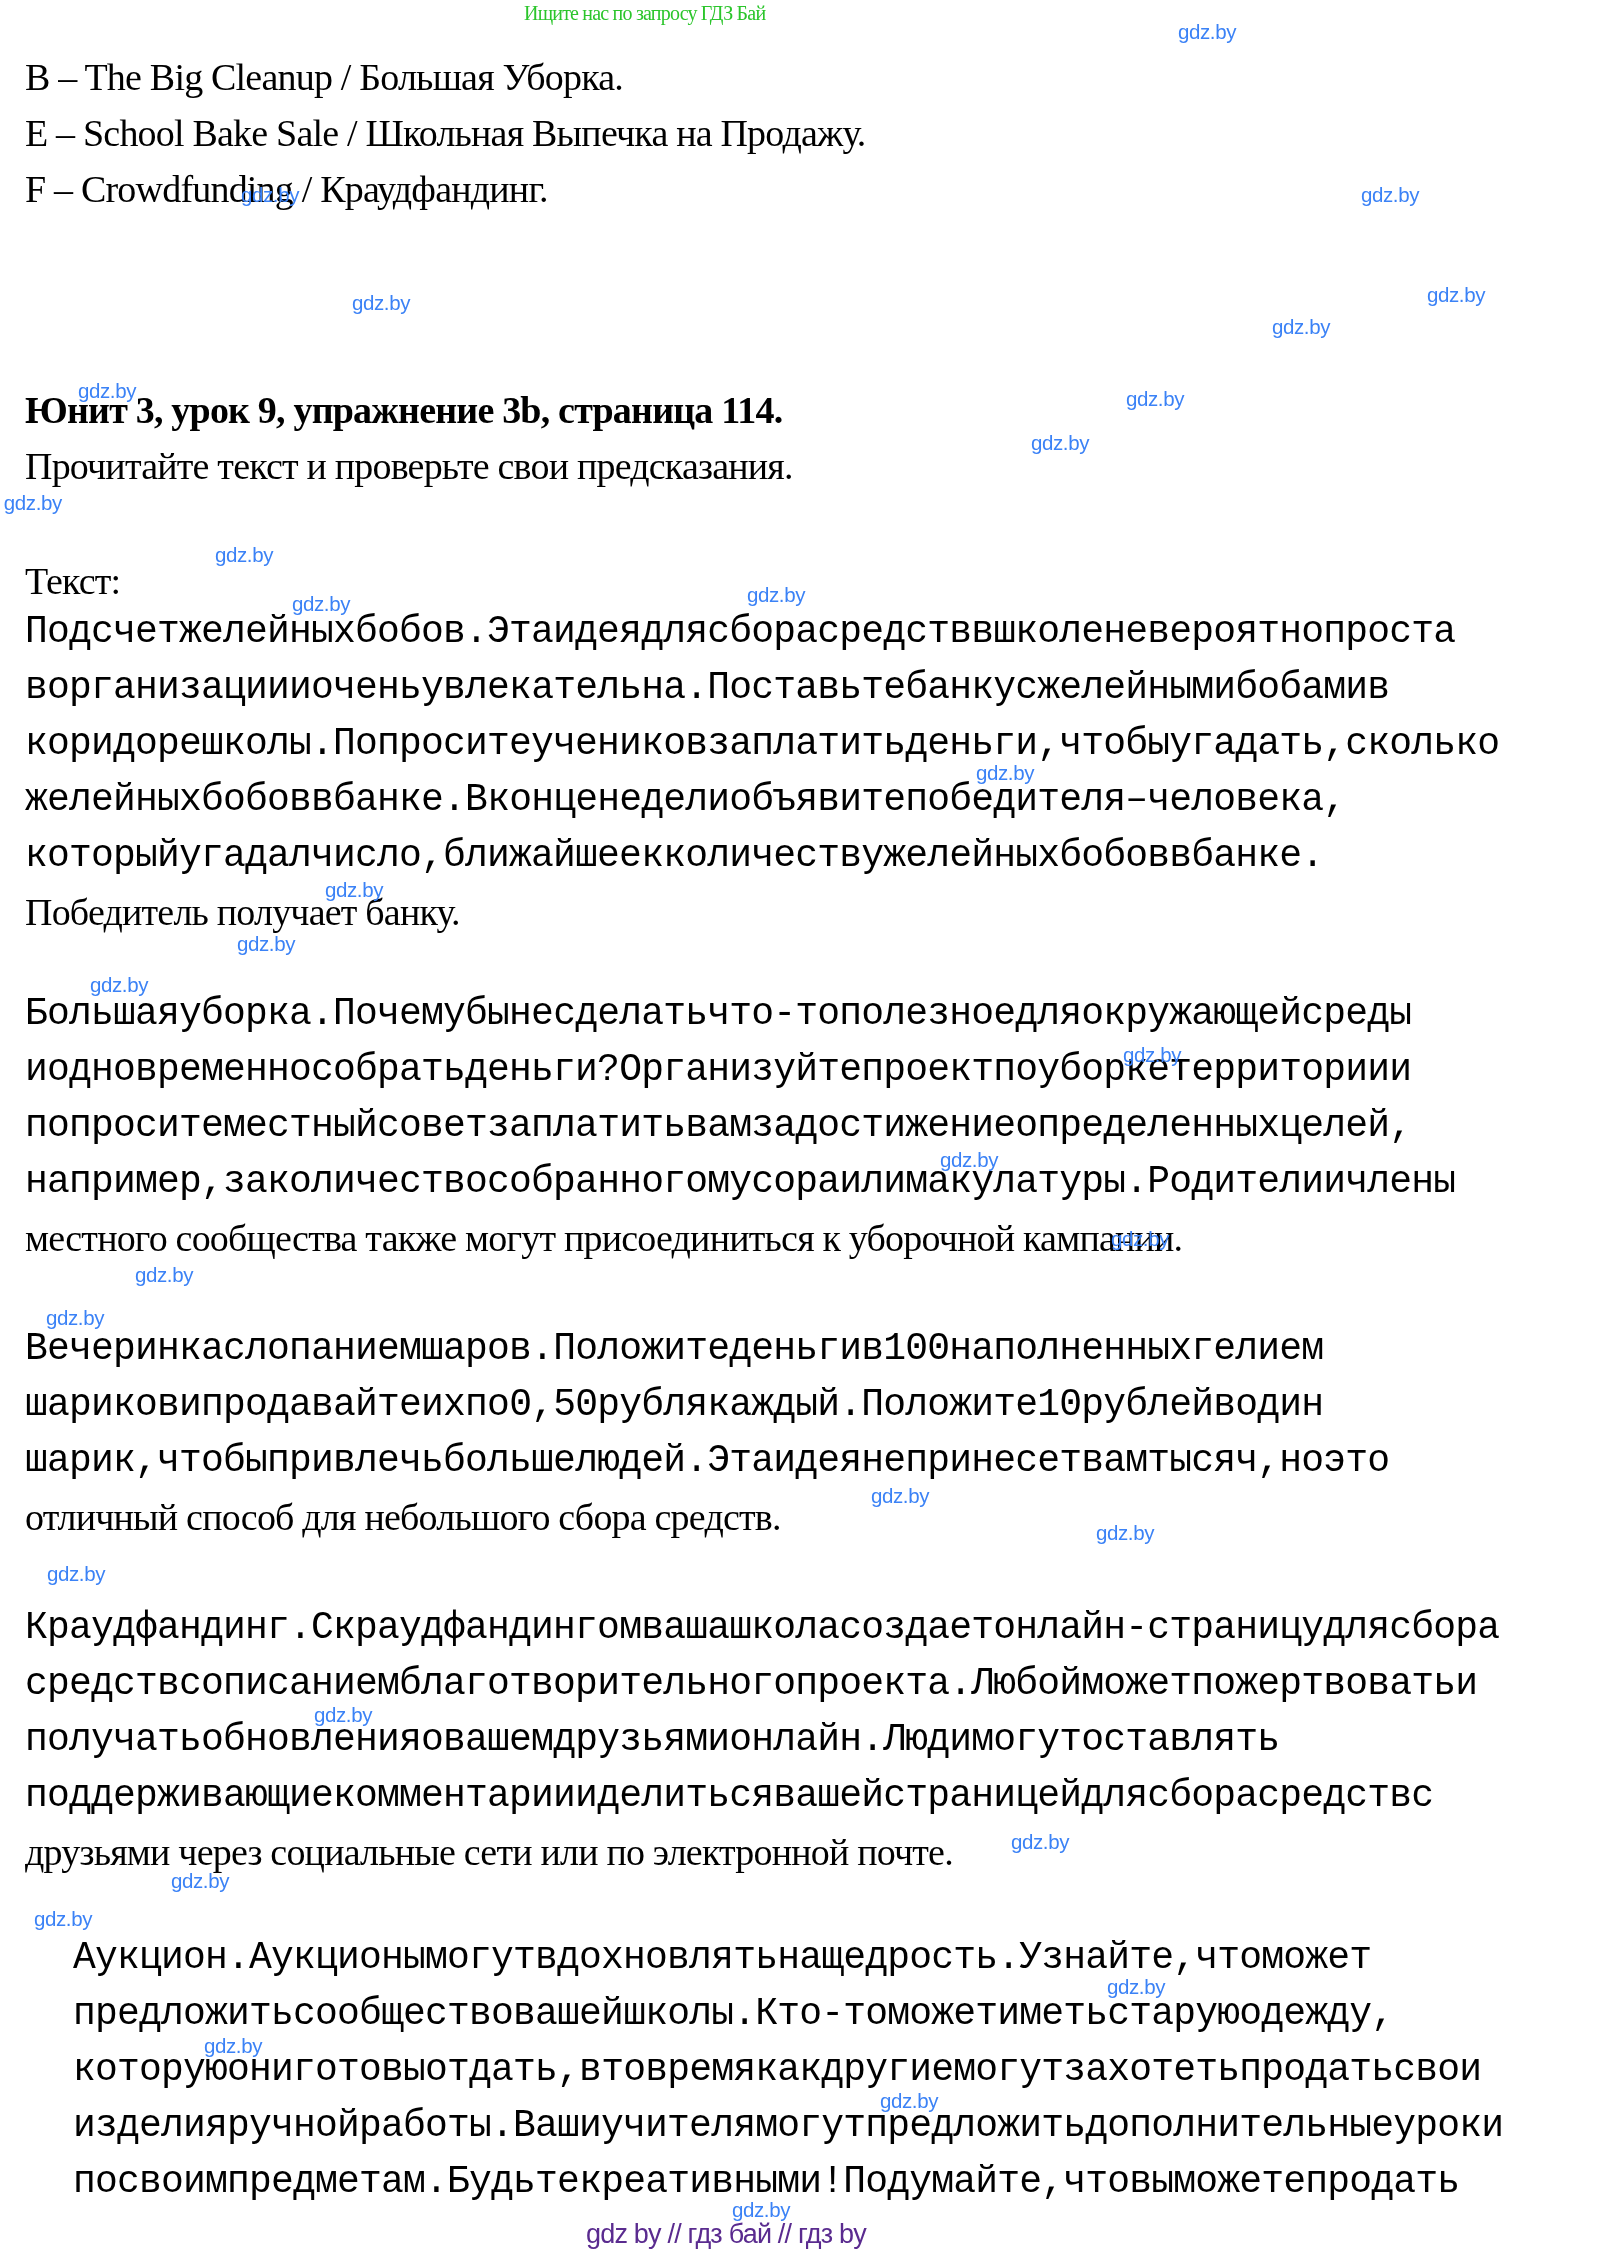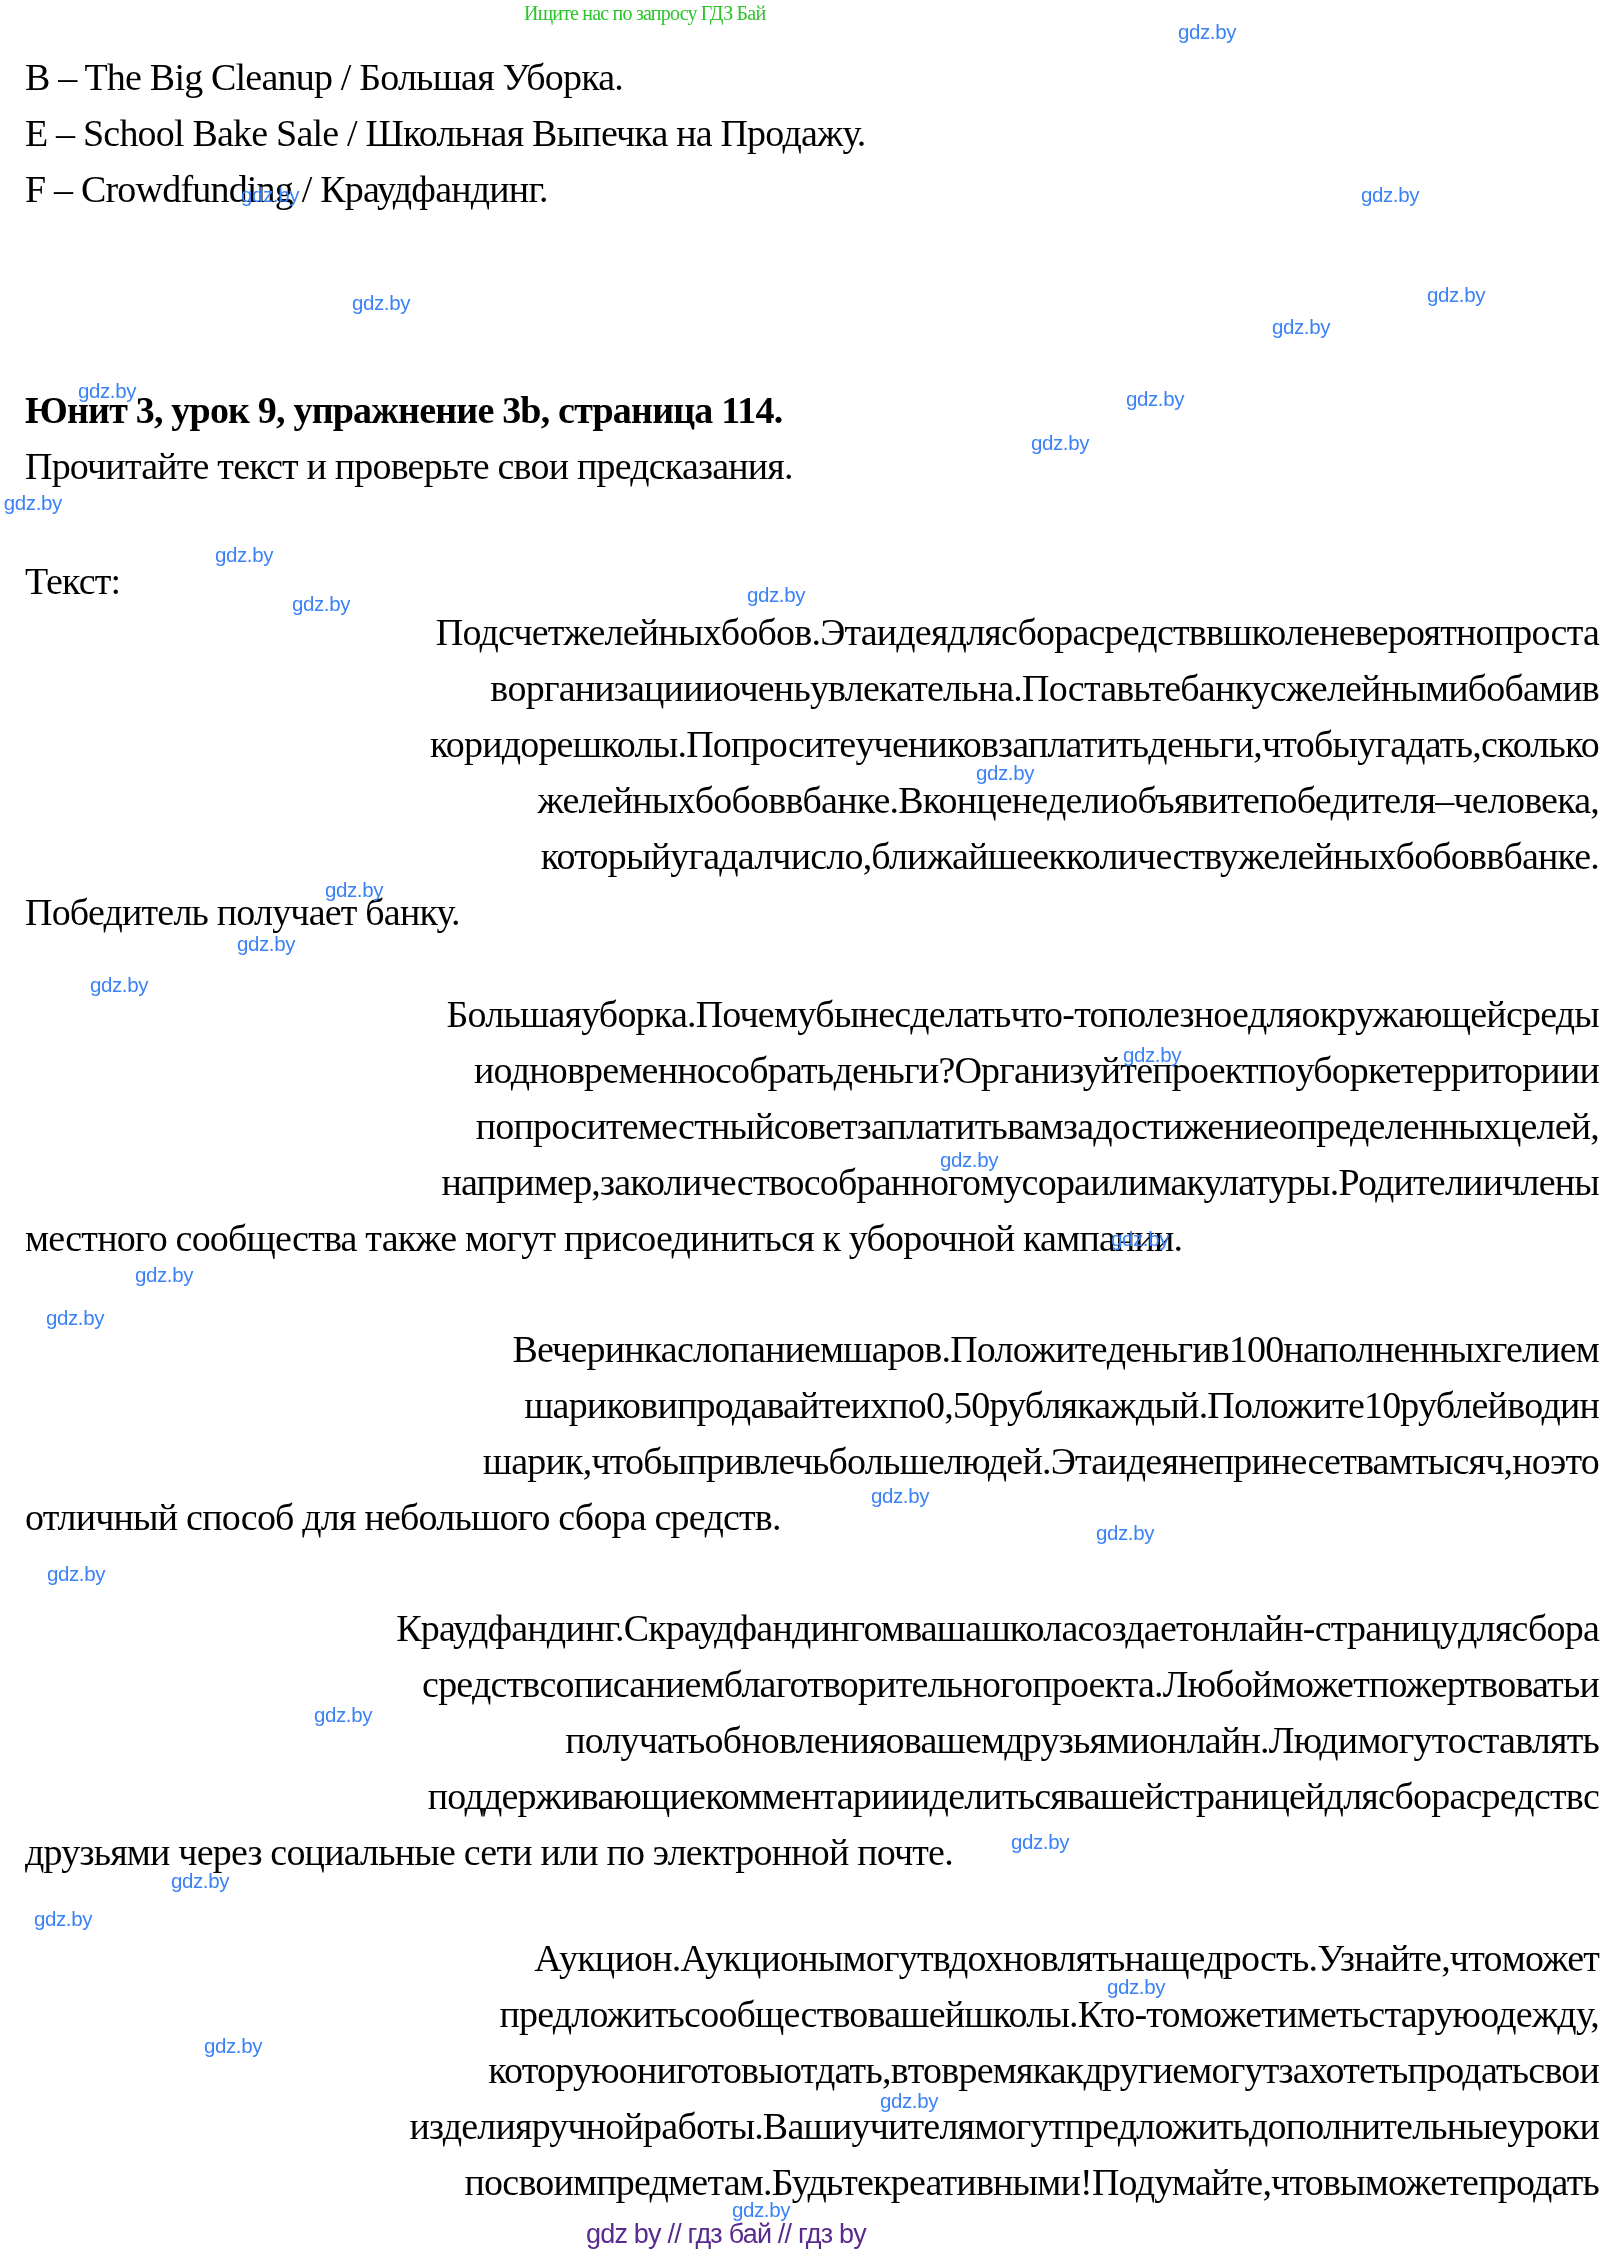--- a/index.html
+++ b/index.html
@@ -28,22 +28,23 @@
   }
   .tline {
     font-size: 38px;
     line-height: 56px;
     letter-spacing: -0.8px;
     white-space: nowrap;
   }
   .list-block .tline { line-height: 56px; }
   .tline.just {
     display: flex;
-    justify-content: flex-end;
+    justify-content: flex-start;
     white-space: normal;
+    font-family: Liberation Mono, monospace;
   }
   .tline.just span { white-space: nowrap; }
   .heading-block .tline { font-weight: bold; }
   .wm {
     position: absolute;
     font-family: "Liberation Sans", "DejaVu Sans", sans-serif;
     font-size: 20.5px;
     letter-spacing: -0.4px;
     color: #3b82f6;
     white-space: nowrap;
@@ -290,21 +291,21 @@
         <span>вашей</span>
         <span>страницей</span>
         <span>для</span>
         <span>сбора</span>
         <span>средств</span>
         <span>с</span>
       </div>
       <div class="tline">друзьями через социальные сети или по электронной почте.</div>
     </div>
 
-  <div class="block" style="top:1930px;">
+  <div class="block" style="top:1930px;margin-left:48px;">
       <div class="tline just">
         <span>Аукцион.</span>
         <span>Аукционы</span>
         <span>могут</span>
         <span>вдохновлять</span>
         <span>на</span>
         <span>щедрость.</span>
         <span>Узнайте,</span>
         <span>что</span>
         <span>может</span>

